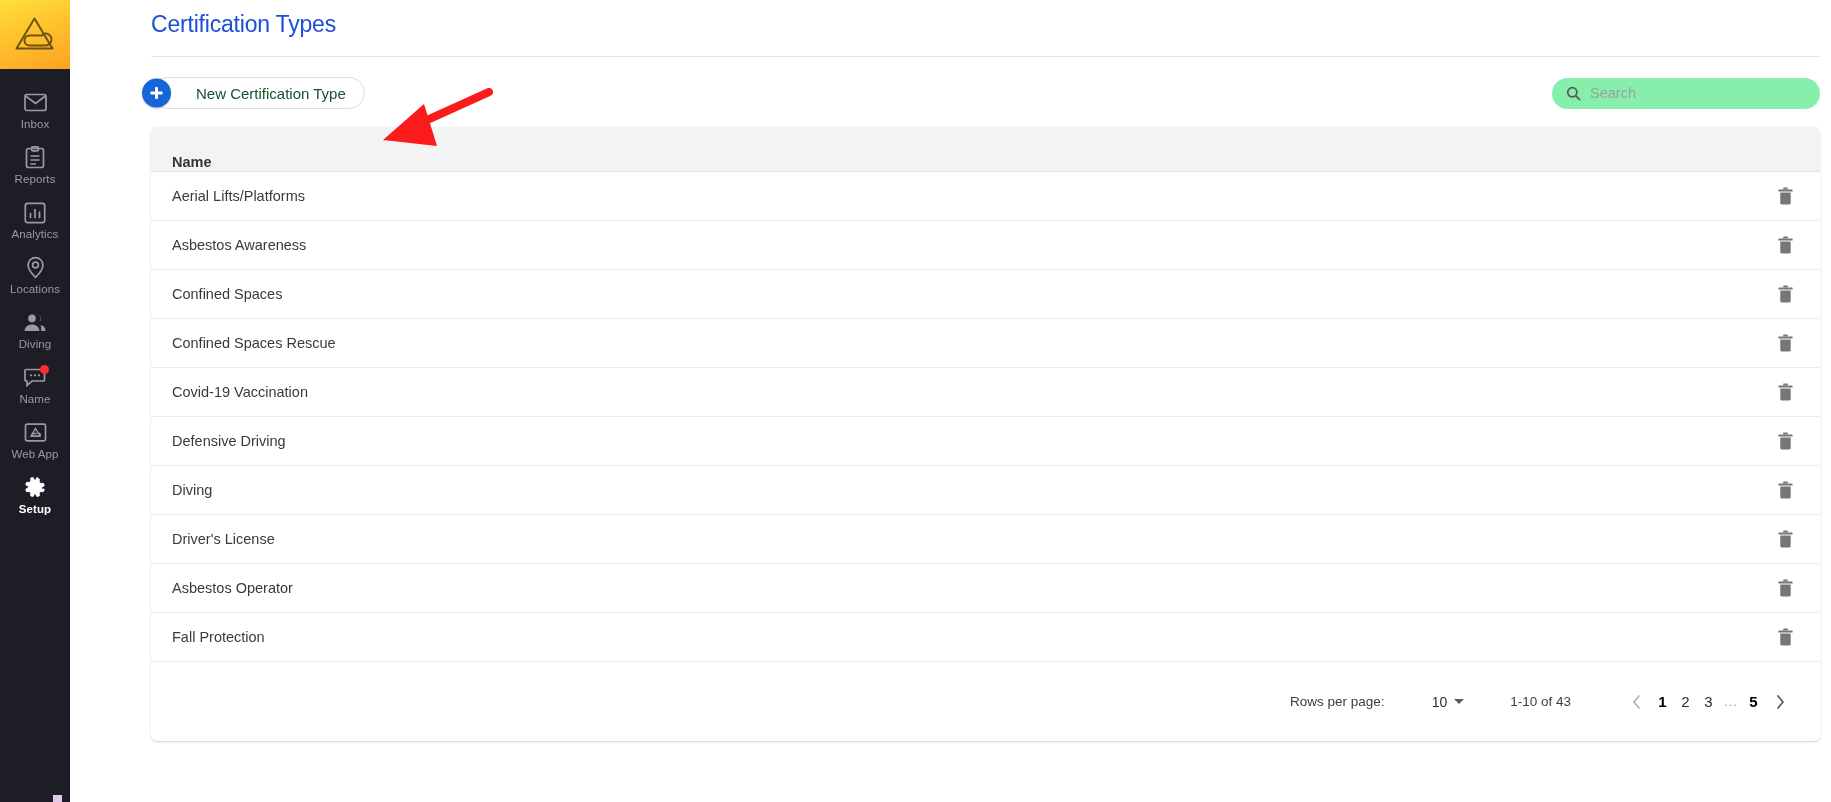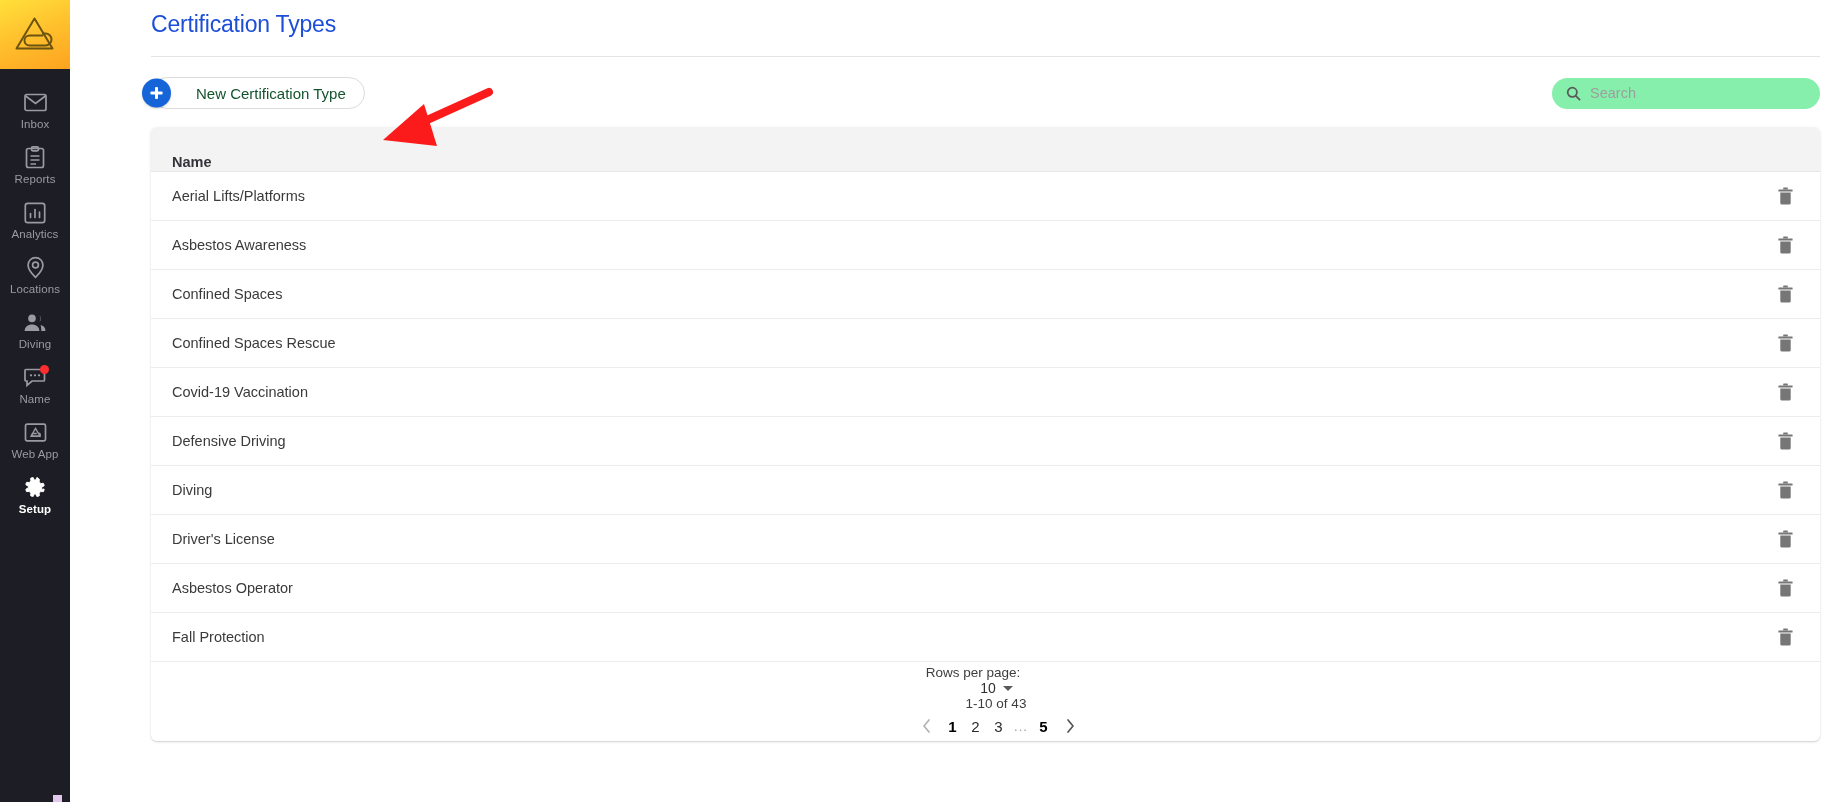--- a/index.html
+++ b/index.html
@@ -114,21 +114,21 @@
   }
   .td-name { font-size: 14.5px; color: #3a3a3a; }
   .del-btn {
     width: 26px; height: 26px; display: flex; align-items: center; justify-content: center;
     cursor: pointer; background: none; border: none;
   }
   .del-btn svg { display: block; }
 
   .tfoot {
     height: 79px; display: flex; align-items: center; justify-content: flex-end;
-    padding-right: 25px; gap: 0; flex-direction: column;
+    padding-right: 25px; gap: 0;
   }
   .rpp-label { font-size: 13.5px; color: #3d3d3d; }
   .rpp-select {
     display: flex; align-items: center; gap: 7px;
     margin-left: 47px; cursor: pointer;
   }
   .rpp-value { font-size: 14px; color: #2f2f2f; }
   .caret { width: 0; height: 0; border-left: 5px solid transparent; border-right: 5px solid transparent; border-top: 5px solid #5a5a5a; }
   .range-label { font-size: 13.5px; color: #3d3d3d; margin-left: 46px; }
   .pager { display: flex; align-items: center; margin-left: 50px; gap: 0; }

